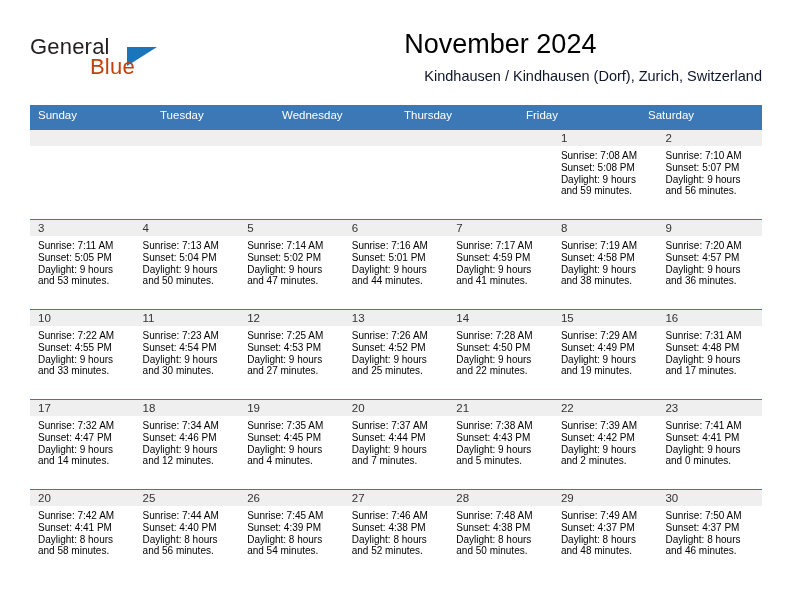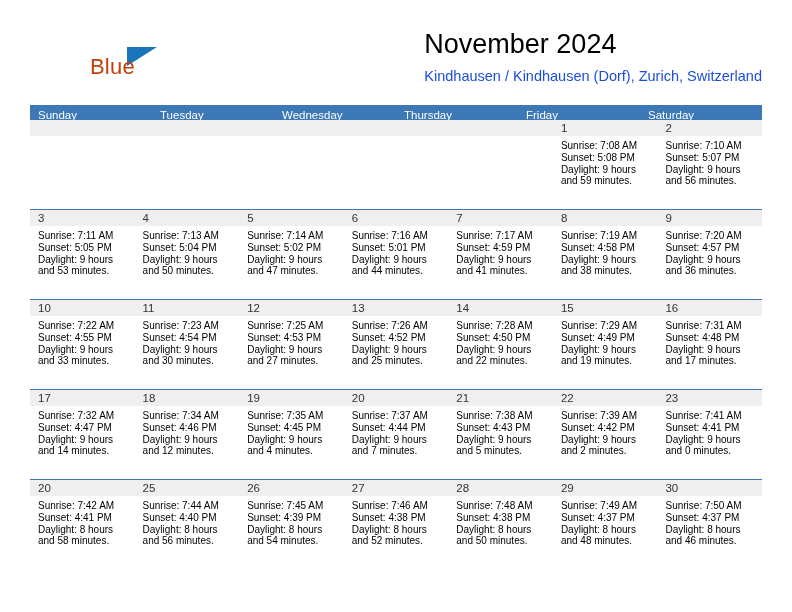--- a/index.html
+++ b/index.html
@@ -74,36 +74,37 @@
     font-size: 27px;
     font-weight: normal;
     color: #000000;
     line-height: 32px;
     white-space: nowrap;
   }
   .cal-subtitle {
     margin-top: 8px;
     font-size: 14.5px;
     font-weight: normal;
-    color: #1d4ed8;
+    color: #0f172a;
     line-height: 17px;
     white-space: nowrap;
+    margin-left: 20px;
   }
 
   
   .calendar {
     position: absolute;
     left: 30px;
     top: 105px;
     width: 732px;
   }
   .week-head {
     display: flex;
     background: #3b78b5;
-    height: 15px;
+    height: 25px;
   }
   .week-head .dow {
     flex: 1 1 0;
     box-sizing: border-box;
     padding-left: 8px;
     color: #ffffff;
     font-size: 11.5px;
     line-height: 21px;
     white-space: nowrap;
     overflow: hidden;
@@ -142,20 +143,21 @@
   .day-body div { white-space: nowrap; }
 </style>
 </head>
 <body>
 
 <div class="page">
 
   <div class="topbar">
 
     <div class="brand">
+      <span class="brand-general">General</span>
       <span class="brand-triangle"></span>
       <span class="brand-blue">Blue</span>
     </div>
 
     <div class="title-block">
       <div class="cal-title">November 2024</div>
       <div class="cal-subtitle">Kindhausen / Kindhausen (Dorf), Zurich, Switzerland</div>
     </div>
 
   </div>

